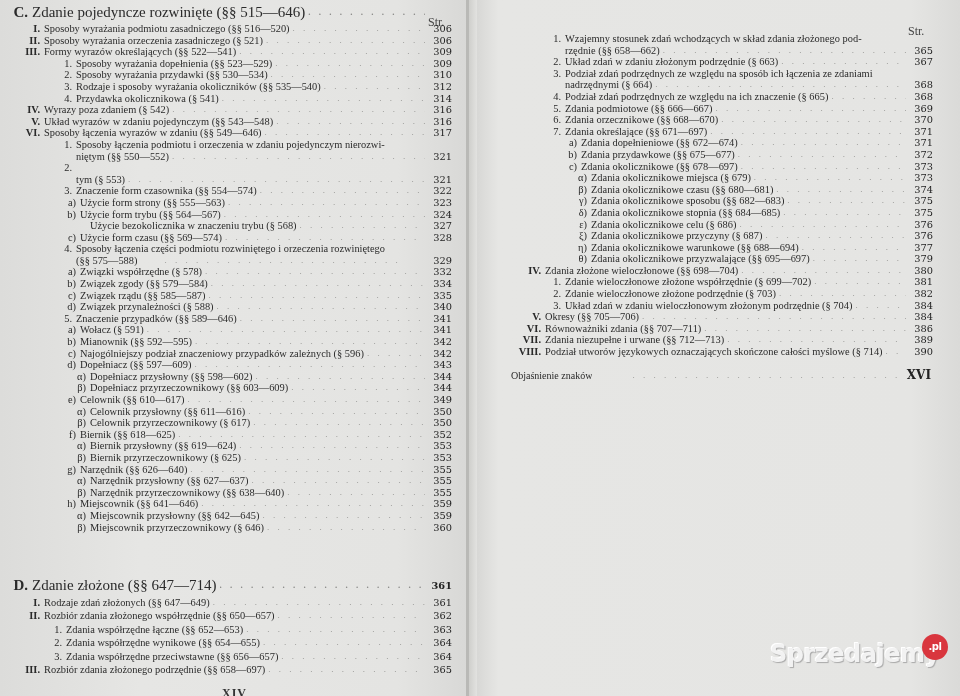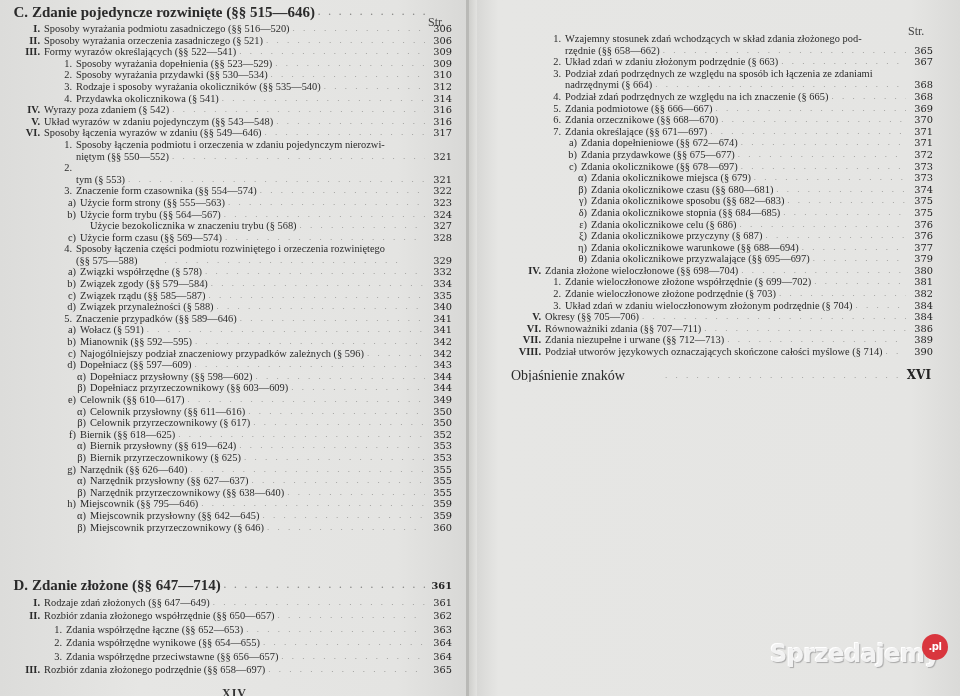--- a/index.html
+++ b/index.html
@@ -11,21 +11,21 @@
   .page.right{left:469px;width:491px;background:linear-gradient(90deg,#d2d2d0 0%,#e6e6e4 6%,#e5e5e3 90%,#dadad8 100%);}
   .page.right .edge{position:absolute;left:0;top:0;width:8px;height:696px;background:linear-gradient(90deg,#cfcfcc,#e2e2e0);}
   .toc{position:absolute;}
   .row{position:relative;display:flex;align-items:flex-end;font-size:10.4px;line-height:11.6px;height:11.6px;white-space:nowrap;}
   .row .num{display:inline-block;text-align:right;margin-right:4px;}
   .row .text{overflow:hidden;}
   .row .dots{flex:1;overflow:hidden;margin:0 3px;color:#8a8a88;letter-spacing:3px;font-size:9px;}
   .row .dots::before{content:". . . . . . . . . . . . . . . . . . . . . . . . . . . . . . . . . . . . . . . . . . . . . . . . . . . . . . . . . . . . . . . . . . . . . . . .";}
   .row .pg{display:inline-block;width:24px;text-align:right;font-family:"DejaVu Serif",serif;font-size:9.8px;color:#222;}
   .head-C{font-size:15px;line-height:17px;height:17px;font-weight:bold;}
-  .head-C .text{font-weight:bold;text-align:center;}
+  .head-C .text{font-weight:normal;text-align:center;}
   .bold{font-weight:bold;}
   .str{position:absolute;font-size:12px;color:#444;}
   .footer-num{position:absolute;font-size:12px;font-weight:bold;letter-spacing:1px;color:#333;}
   .watermark{position:absolute;left:770px;top:640px;font-family:"DejaVu Sans",sans-serif;font-weight:bold;font-size:24px;color:#f2f2f2;text-shadow:1px 1px 1px #a9a9a9,-1px -1px 0 #ffffff;letter-spacing:-0.5px;}
   .watermark .badge{position:absolute;left:152px;top:-6px;width:26px;height:26px;border-radius:50%;background:#d9363e;color:#fff;font-size:10px;line-height:26px;text-align:center;text-shadow:none;}
 </style>
 </head>
 <body>
 
 <div class="spread">
@@ -275,21 +275,21 @@
           <span class="pg">355</span>
         </div>
         <div class="row" style="padding-left: 72px;">
           <span class="num" style="width: 14px;">β)</span>
           <span class="text">Narzędnik przyrzeczownikowy (§§ 638—640)</span>
           <span class="dots"></span>
           <span class="pg">355</span>
         </div>
         <div class="row" style="padding-left: 62px;">
           <span class="num" style="width: 14px;">h)</span>
-          <span class="text">Miejscownik (§§ 795—646)</span>
+          <span class="text">Miejscownik (§§ 641—646)</span>
           <span class="dots"></span>
           <span class="pg">359</span>
         </div>
         <div class="row" style="padding-left: 72px;">
           <span class="num" style="width: 14px;">α)</span>
           <span class="text">Miejscownik przysłowny (§§ 642—645)</span>
           <span class="dots"></span>
           <span class="pg">359</span>
         </div>
         <div class="row" style="padding-left: 72px;">
@@ -511,21 +511,21 @@
           <span class="pg">389</span>
         </div>
         <div class="row" style="padding-left: 40px;">
           <span class="num bold" style="width: 32px; margin-top: 25px;">VIII.</span>
           <span class="text">Podział utworów językowych oznaczających skończone całości myślowe (§ 714)</span>
           <span class="dots"></span>
           <span class="pg">390</span>
         </div>
       </div>
     <div class="row" id="legend-row" style="position:absolute;left:42px;top:368px;width:420px;height:14px;">
-      <span class="text" style="font-size:14px;">Objaśnienie znaków</span>
+      <span class="text" style="font-size:10px;">Objaśnienie znaków</span>
       <span class="dots" style="margin-left:40px;"></span>
       <span class="pg" style="font-weight:bold;font-size:12px;width:30px;">XVI</span>
     </div>
   </div>
   <div class="watermark">
     <span>Sprzedajemy</span>
     <span class="badge">.pl</span>
   </div>
 </div>
 

